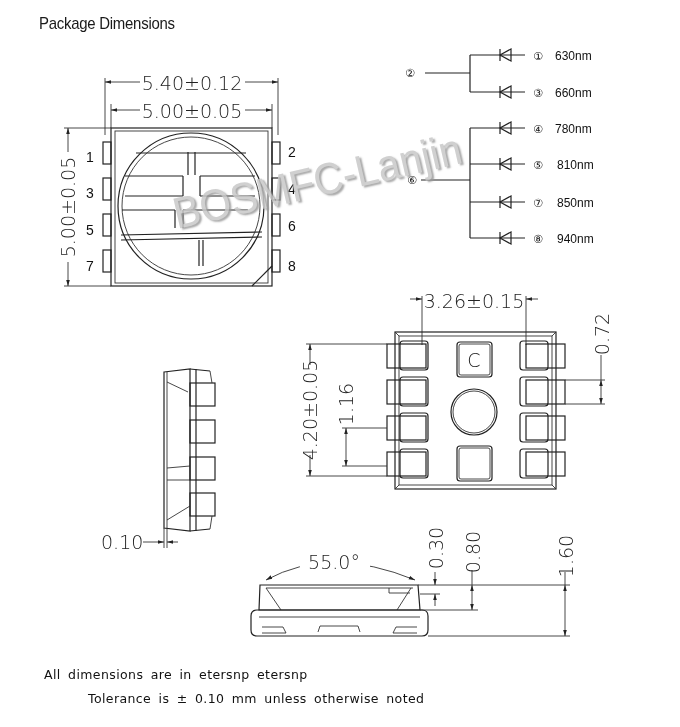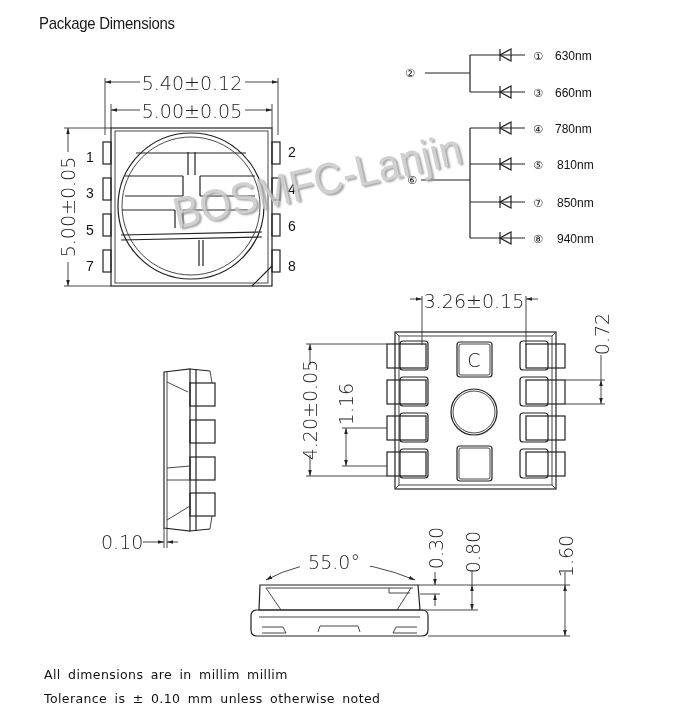--- a/index.html
+++ b/index.html
@@ -242,14 +242,14 @@
     <line class="thin" x1="565" y1="585" x2="565" y2="636" marker-start="url(#arr)" marker-end="url(#arr)"></line>
     <line class="thin" x1="565" y1="572" x2="565" y2="585"></line>
     <text class="dim" transform="translate(443,548) rotate(-90)" text-anchor="middle">0.30</text>
     <text class="dim" transform="translate(480,552) rotate(-90)" text-anchor="middle">0.80</text>
     <text class="dim" transform="translate(573,556) rotate(-90)" text-anchor="middle">1.60</text>
   </g>
 </svg>
 
 <div class="wm">BOSMFC-Lanjin</div>
 
-<div class="note" style="top:667px;">All dimensions are in millim millim</div>
-<div class="note" style="top:691px;">Tolerance is ± 0.10 mm unless otherwise noted</div>
+<div class="note" style="top:667px;">All dimensions are in etersnp etersnp</div>
+<div class="note" style="top:691px;margin-left:44px;">Tolerance is ± 0.10 mm unless otherwise noted</div>
 
 </body></html>

